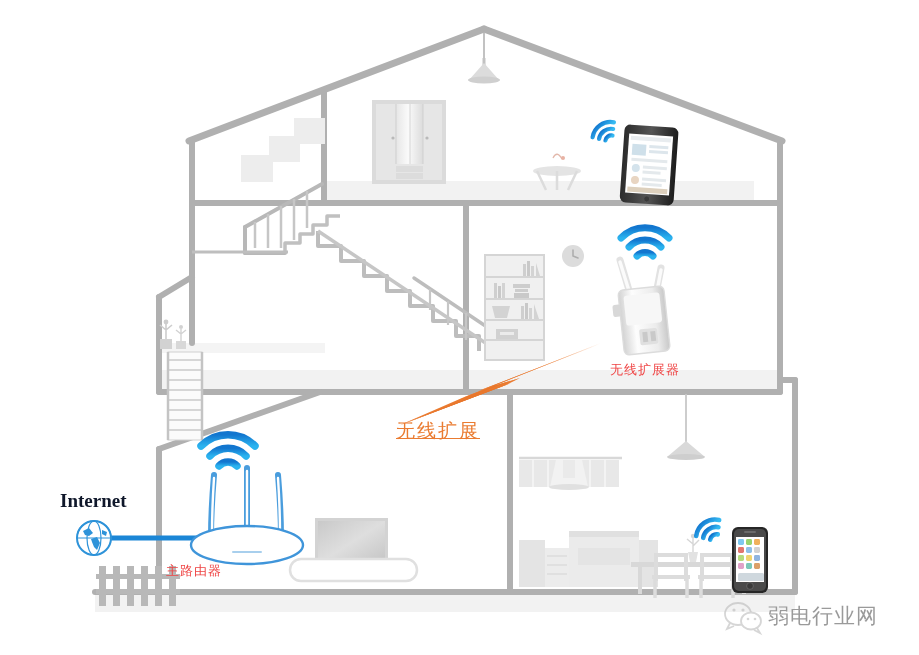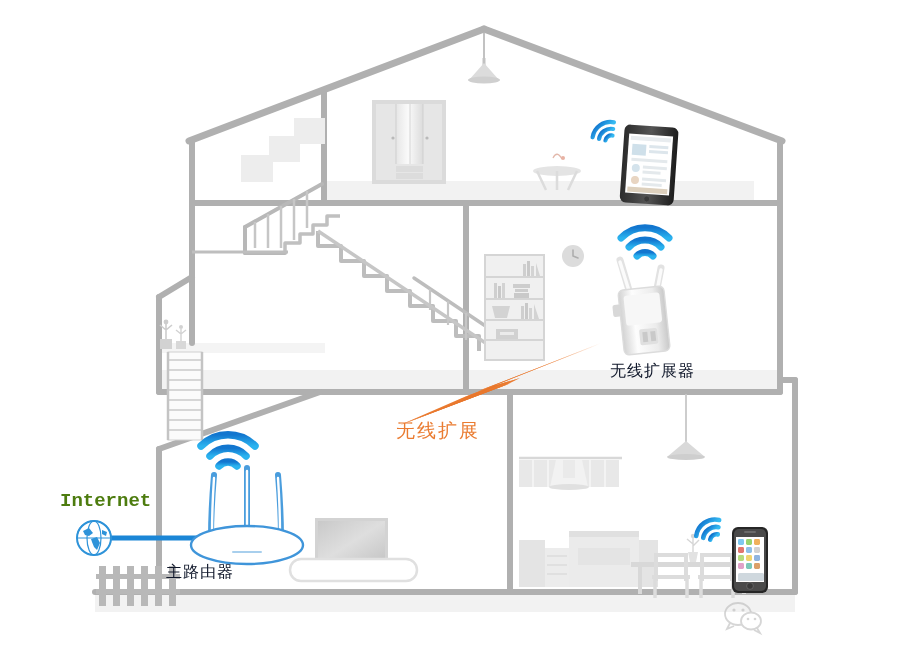--- a/index.html
+++ b/index.html
@@ -9,26 +9,26 @@
   }
   #stage{position:relative;width:919px;height:655px;background:#fff;overflow:hidden;}
   .abs{position:absolute;}
   svg{display:block;}
   .lbl{
     position:absolute;
     font-family:"DejaVu Sans","Liberation Sans",sans-serif;
     white-space:nowrap;
     user-select:none;
   }
-  .lbl-device{font-size:16px;color:#0f172a;letter-spacing:1px;}
+  .lbl-device{font-size:13px;color:#ef4444;letter-spacing:1px;}
   .lbl-internet{
-    font-size:19px;color:#4d7c0f;font-weight:bold;letter-spacing:0px;
-    font-family:Liberation Mono, monospace;
+    font-size:19px;color:#0f172a;font-weight:bold;letter-spacing:0px;
+    font-family:Liberation Serif, serif;
   }
-  .lbl-orange{font-size:19px;color:#ea7b30;letter-spacing:2px;}
+  .lbl-orange{font-size:19px;color:#ea7b30;letter-spacing:2px;text-decoration:underline;}
   .lbl-watermark{font-size:21px;color:#9a9a9a;letter-spacing:1px;}
 </style>
 </head>
 <body>
 
 <div id="stage">
 
   <svg class="abs" style="left:0;top:0;" width="919" height="655">
 
     <defs>
@@ -462,14 +462,15 @@
   </svg>
 
   <div class="lbl lbl-internet" style="left:60px;top:490px;">Internet</div>
 
   <div class="lbl lbl-device" style="left:166px;top:562px;">主路由器</div>
 
   <div class="lbl lbl-device" style="left:610px;top:361px;">无线扩展器</div>
 
   <div class="lbl lbl-orange" style="left:396px;top:418px;">无线扩展</div>
 
+  <div class="lbl lbl-watermark" style="left:768px;top:602px;">弱电行业网</div>
 
 </div>
 
 </body></html>

